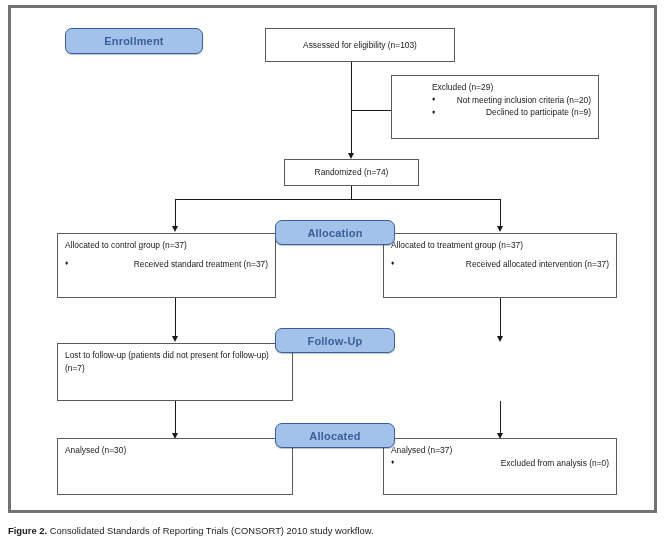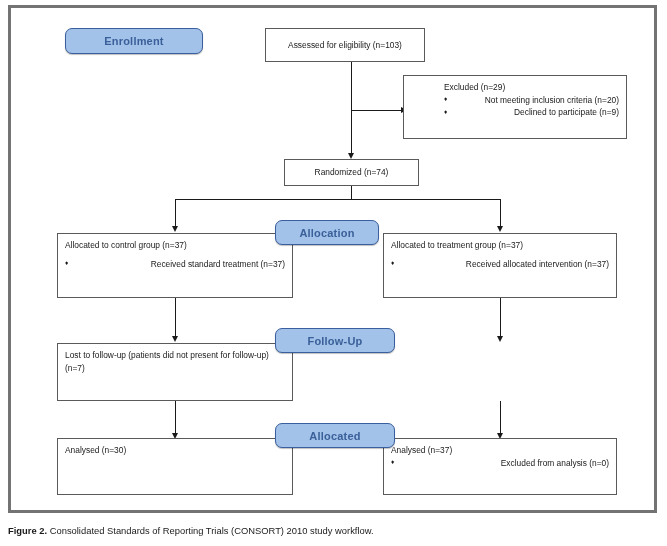--- a/index.html
+++ b/index.html
@@ -121,52 +121,52 @@
 </style>
 </head>
 <body>
 
 <div id="figure-frame">
 
   <div class="stage-badge" style="left:54px; top:20px; width:138px; height:26px;">
     <span>Enrollment</span>
   </div>
 
-  <div class="flow-box center-text" style="left:254px; top:20px; width:160px; height:34px;">
+  <div class="flow-box center-text" style="left:254px; top:20px; width:190px; height:34px;">
     <span class="plain-line">Assessed for eligibility (n=103)</span>
   </div>
 
   <div class="v-line" style="left:340px; top:54px; height:91px;"></div>
   <div class="arrow-down" style="left:337px; top:145px;"></div>
 
   <div class="h-line" style="left:340px; top:102px; width:50px;"></div>
   <div class="arrow-right" style="left:390px; top:99px;"></div>
 
-  <div class="flow-box" style="left:392px; top:67px; width:224px; height:64px;padding-left:40px;">
+  <div class="flow-box" style="left:380px; top:67px; width:208px; height:64px;padding-left:40px;">
     <div class="plain-line">Excluded  (n=29)</div>
     <div class="bullet-line">Not meeting inclusion criteria (n=20)</div>
     <div class="bullet-line">Declined to participate (n=9)</div>
   </div>
 
   <div class="flow-box center-text" style="left:273px; top:151px; width:135px; height:27px;">
     <span class="plain-line">Randomized (n=74)</span>
   </div>
 
   <div class="v-line" style="left:340px; top:178px; height:14px;"></div>
   <div class="h-line" style="left:164px; top:191px; width:325px;"></div>
   <div class="v-line" style="left:164px; top:191px; height:27px;"></div>
   <div class="arrow-down" style="left:161px; top:218px;"></div>
   <div class="v-line" style="left:489px; top:191px; height:27px;"></div>
   <div class="arrow-down" style="left:486px; top:218px;"></div>
 
-  <div class="stage-badge" style="left:264px; top:212px; width:104px; height:25px;">
+  <div class="stage-badge" style="left:264px; top:212px; width:120px; height:25px;">
     <span>Allocation</span>
   </div>
 
-  <div class="flow-box" style="left:46px; top:225px; width:236px; height:65px;">
+  <div class="flow-box" style="left:46px; top:225px; width:219px; height:65px;">
     <div class="plain-line">Allocated to control group (n=37)</div>
     <div class="gap-line"></div>
     <div class="bullet-line">Received standard treatment (n=37)</div>
   </div>
 
   <div class="flow-box" style="left:372px; top:225px; width:234px; height:65px;">
     <div class="plain-line">Allocated to treatment group (n=37)</div>
     <div class="gap-line"></div>
     <div class="bullet-line">Received allocated intervention (n=37)</div>
   </div>

